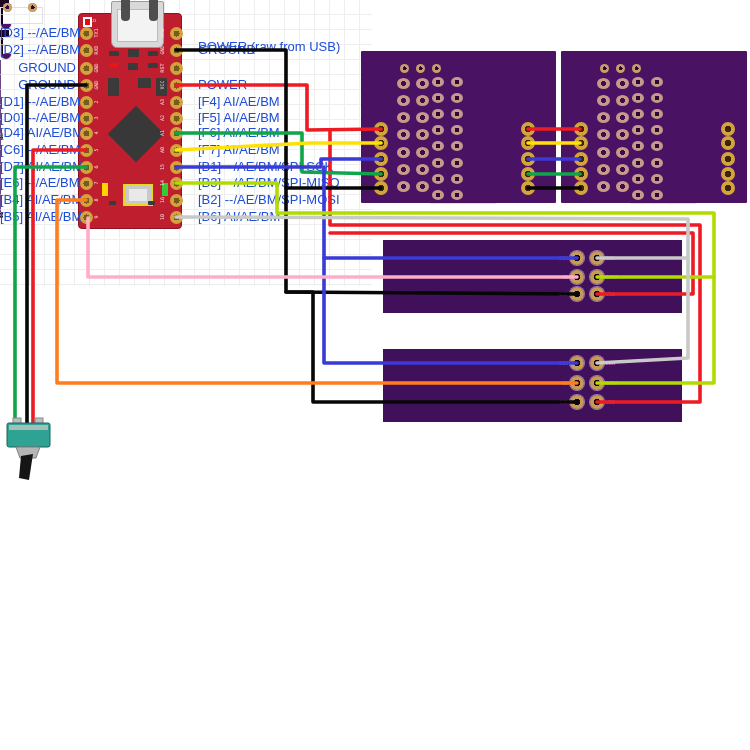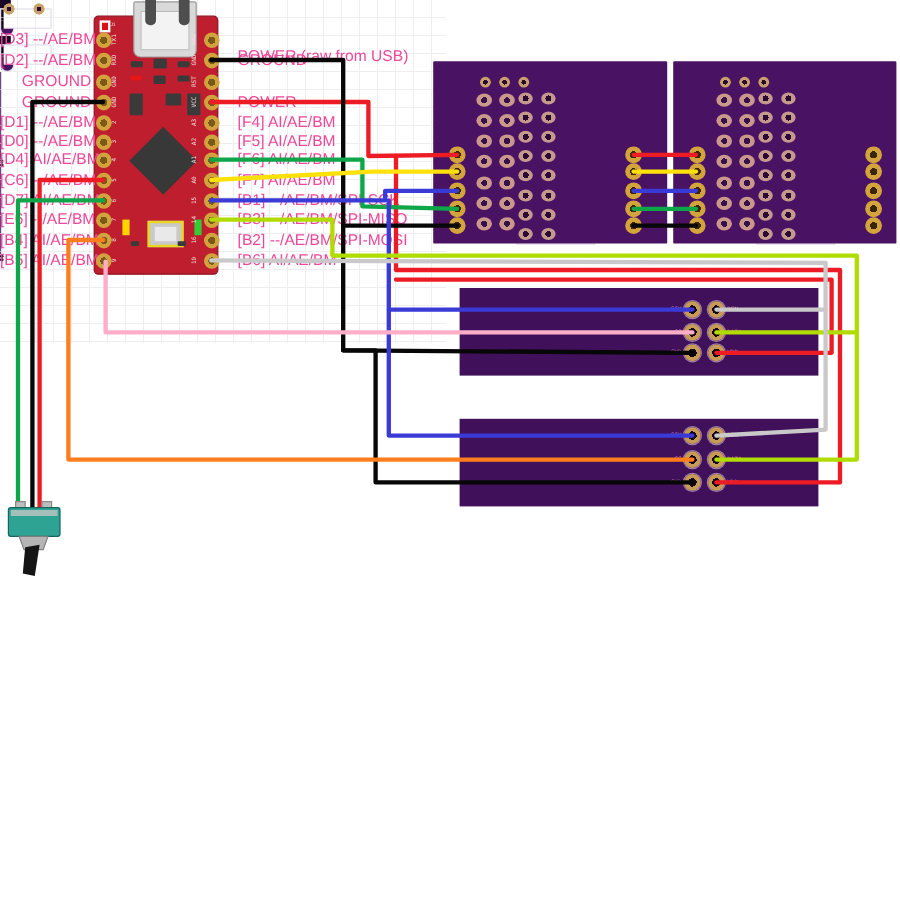--- a/index.html
+++ b/index.html
@@ -13,21 +13,21 @@
   .pm-board{left:78px;top:13px;width:102px;height:214px;background:#bf1e2e;
             border:1px solid #8e1220;border-radius:4px;z-index:1}
   .usb{left:32px;top:-13px;width:51px;height:45px;background:#d9d9d9;border:1px solid #9a9a9a;
        border-radius:2px 2px 6px 6px}
   .usb-in{left:5px;top:7px;width:39px;height:31px;background:#f3f3f3;border:1px solid #bcbcbc}
   .prong{top:-10px;width:9px;height:29px;background:#4e4e4e;border-radius:1px 1px 4px 4px}
   .comp{background:#3a3a3a;border-radius:1px}
   .diamond{left:37px;top:100px;width:40px;height:40px;background:#383838;transform:rotate(45deg)}
   .crystal{left:44px;top:170px;width:26px;height:18px;background:#c9c9c9;border:2px solid #e8d820}
   .crystal i{position:absolute;left:4px;top:3px;right:4px;bottom:3px;background:#e9e9e9;display:block}
-  .pm-lab{font-size:13px;line-height:16px;color:#ec4899;white-space:nowrap;z-index:2}
+  .pm-lab{font-size:13px;line-height:16px;color:#1d4ed8;white-space:nowrap;z-index:2}
   .silk{font:5px "DejaVu Sans Mono",monospace;color:#f3dcdc;transform:rotate(-90deg);
         width:20px;text-align:center;z-index:2}
   .pm-pin{width:13px;height:13px;border-radius:50%;z-index:3;
           background:radial-gradient(circle,#7a5a18 0 3px,#d2a33c 3px)}
   
   .sboard{top:51px;height:152px;background:#4a1263;z-index:1;border-radius:1px}
   .tboard{left:383px;width:299px;height:73px;background:#41105a;z-index:1}
   .hole{background:#0c0314;border-radius:50%}
   .ring{border:1px solid #8d72a3;border-radius:50%}
   .psilk{font:6px "DejaVu Sans Mono",monospace;color:#efe9f5;white-space:pre}

